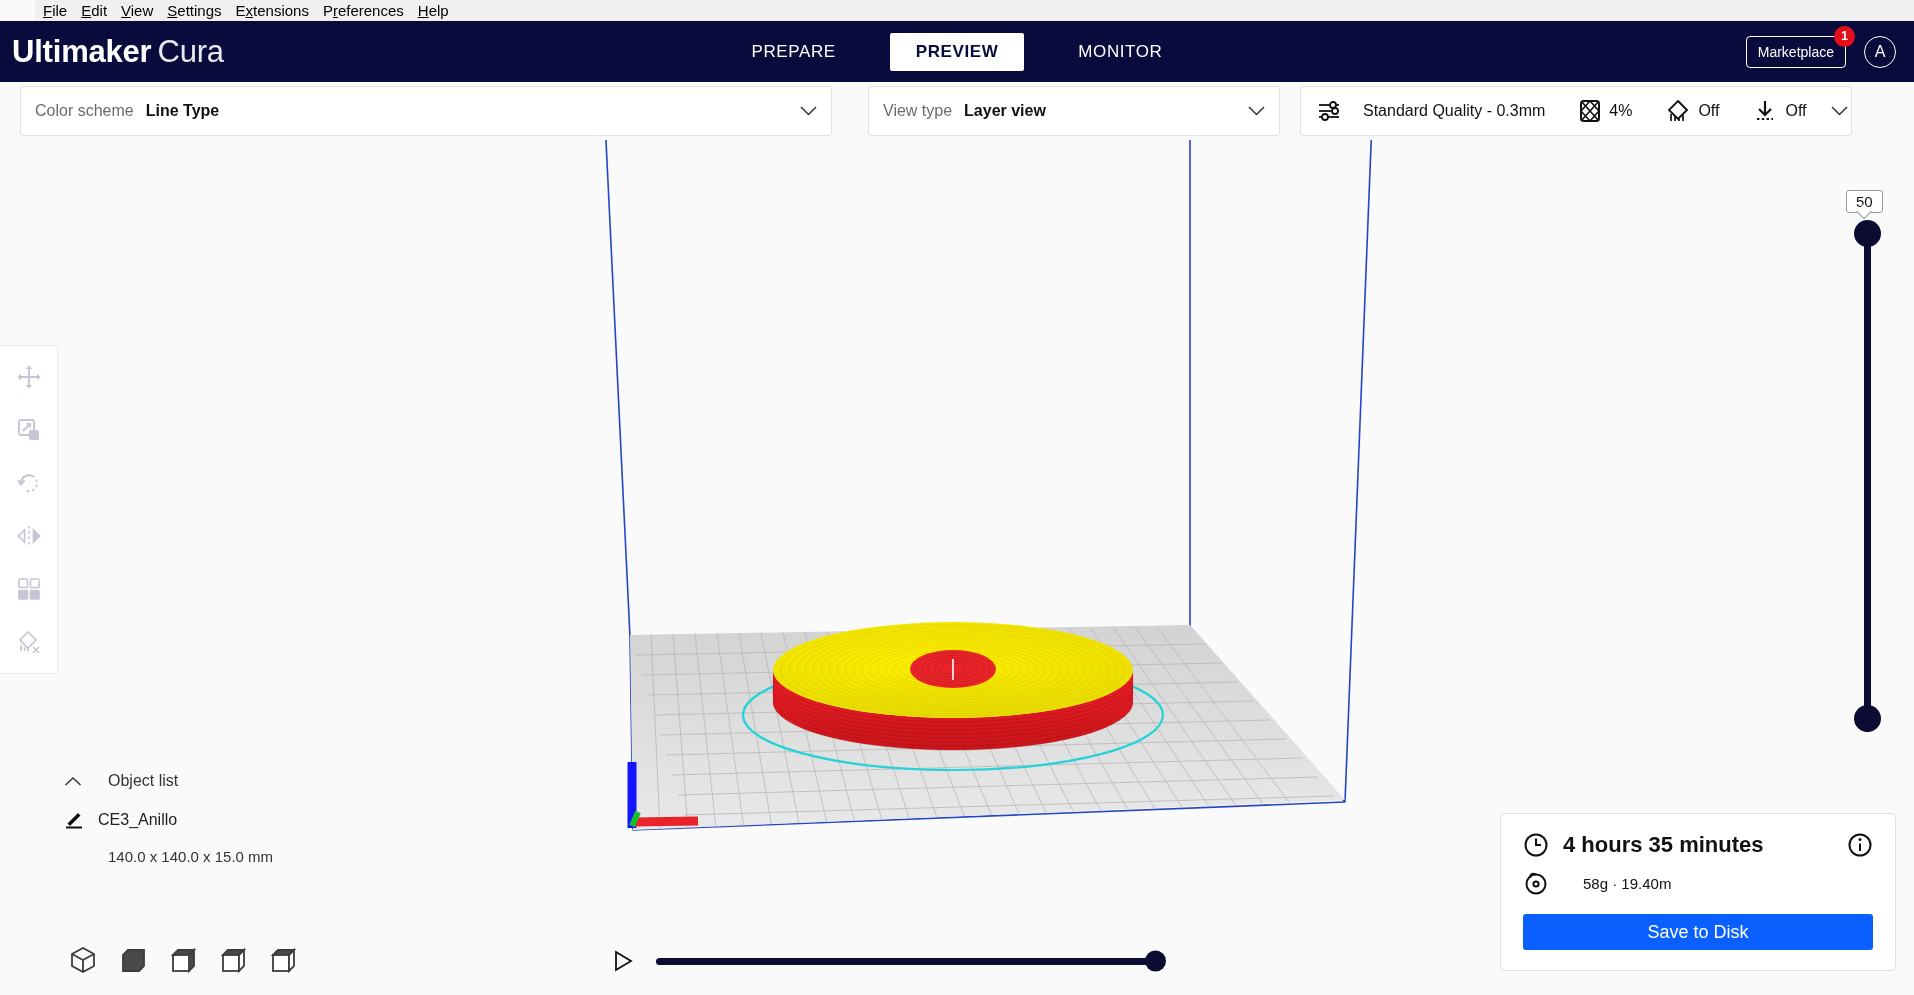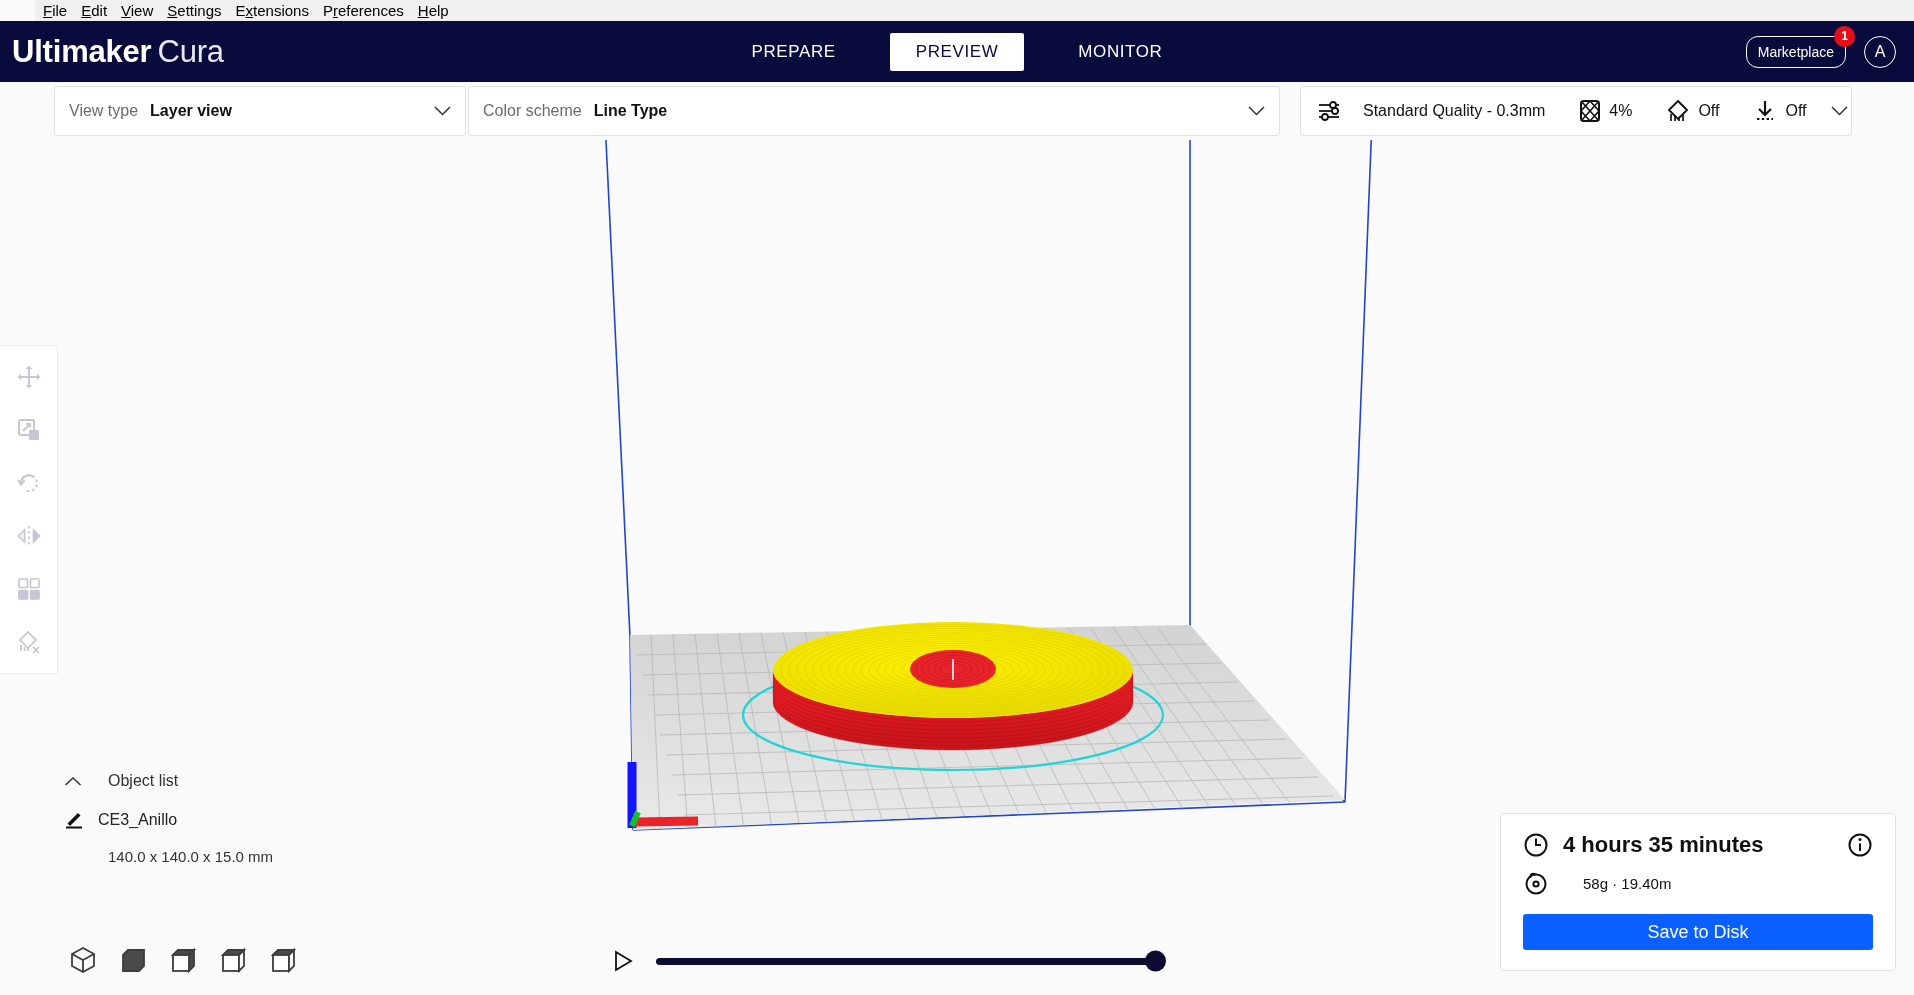--- a/index.html
+++ b/index.html
@@ -40,30 +40,30 @@
     position: absolute; left: 0; right: 0; top: 0; bottom: 0;
     display: flex; align-items: center; justify-content: center; gap: 0px;
     pointer-events: none;
   }
   .tab {
     pointer-events: auto;
     font-size: 17px; color: #ffffff; letter-spacing: 0.6px;
     padding: 9px 26px; border-radius: 2px; margin: 0 14px;
     cursor: pointer; white-space: nowrap;
   }
-  .tab.active { background: #ffffff; color: #0a0b3d; }
+  .tab.active { background: #ffffff; color: #0a0b3d; font-weight: bold; }
 
   .header-right {
     position: absolute; right: 18px; top: 0; height: 61px;
     display: flex; align-items: center; gap: 18px;
   }
   .marketplace-wrap { position: relative; }
   .marketplace-btn {
     border: 1px solid #ffffff; color: #ffffff; background: transparent;
-    font-size: 14px; padding: 7px 11px; border-radius: 12px; cursor: pointer;
+    font-size: 14px; padding: 7px 11px; border-radius: 4px; cursor: pointer;
     white-space: nowrap;
   }
   .badge {
     position: absolute; top: -10px; right: -9px;
     width: 21px; height: 21px; border-radius: 50%;
     background: #e2101a; color: #fff; font-size: 12px; font-weight: 700;
     display: flex; align-items: center; justify-content: center;
   }
   .avatar {
     width: 32px; height: 32px; border-radius: 50%;
@@ -216,33 +216,33 @@
       <div class="marketplace-wrap">
         <button class="marketplace-btn">Marketplace</button>
         <div class="badge">1</div>
       </div>
       <div class="avatar">A</div>
     </div>
   </div>
 
   <div class="toolbar">
 
+    <div class="combo" id="color-scheme-combo">
+      <span class="lbl">Color scheme</span>
+      <span class="val">Line Type</span>
+      <span class="chev">
+        <svg width="17" height="10" viewBox="0 0 17 10">
+            <path d="M1 1 L8.5 8.5 L16 1" stroke="#333" stroke-width="1.5" fill="none"></path>
+          </svg>
+      </span>
+    </div>
+
     <div class="combo" id="view-type-combo">
       <span class="lbl">View type</span>
       <span class="val">Layer view</span>
-      <span class="chev">
-        <svg width="17" height="10" viewBox="0 0 17 10">
-            <path d="M1 1 L8.5 8.5 L16 1" stroke="#333" stroke-width="1.5" fill="none"></path>
-          </svg>
-      </span>
-    </div>
-
-    <div class="combo" id="color-scheme-combo">
-      <span class="lbl">Color scheme</span>
-      <span class="val">Line Type</span>
       <span class="chev">
         <svg width="17" height="10" viewBox="0 0 17 10">
             <path d="M1 1 L8.5 8.5 L16 1" stroke="#333" stroke-width="1.5" fill="none"></path>
           </svg>
       </span>
     </div>
 
     <div class="combo" id="print-settings-combo">
       <span>
         <svg width="26" height="22" viewBox="0 0 26 22">
@@ -549,20 +549,26 @@
     <div class="play-icon">
       <svg width="22" height="24" viewBox="0 0 22 24">
         <path d="M4 3 L19 12 L4 21 Z" fill="none" stroke="#111" stroke-width="1.8"></path>
       </svg>
     </div>
     <div class="pb-track">
       <div class="pb-handle"></div>
     </div>
   </div>
 
+  <div class="layerslider">
+    <div class="ls-bubble">50</div>
+    <div class="ls-track"></div>
+    <div class="ls-handle top"></div>
+    <div class="ls-handle bottom"></div>
+  </div>
 
   <div class="printcard">
     <div class="pc-row1">
       <span>
         <svg width="26" height="26" viewBox="0 0 26 26">
           <circle cx="13" cy="13" r="10.5" fill="none" stroke="#111" stroke-width="2"></circle>
           <path d="M13 6.5 L13 13 L18 13" stroke="#111" stroke-width="2" fill="none"></path>
         </svg>
       </span>
       <span class="pc-time">4 hours 35 minutes</span>

